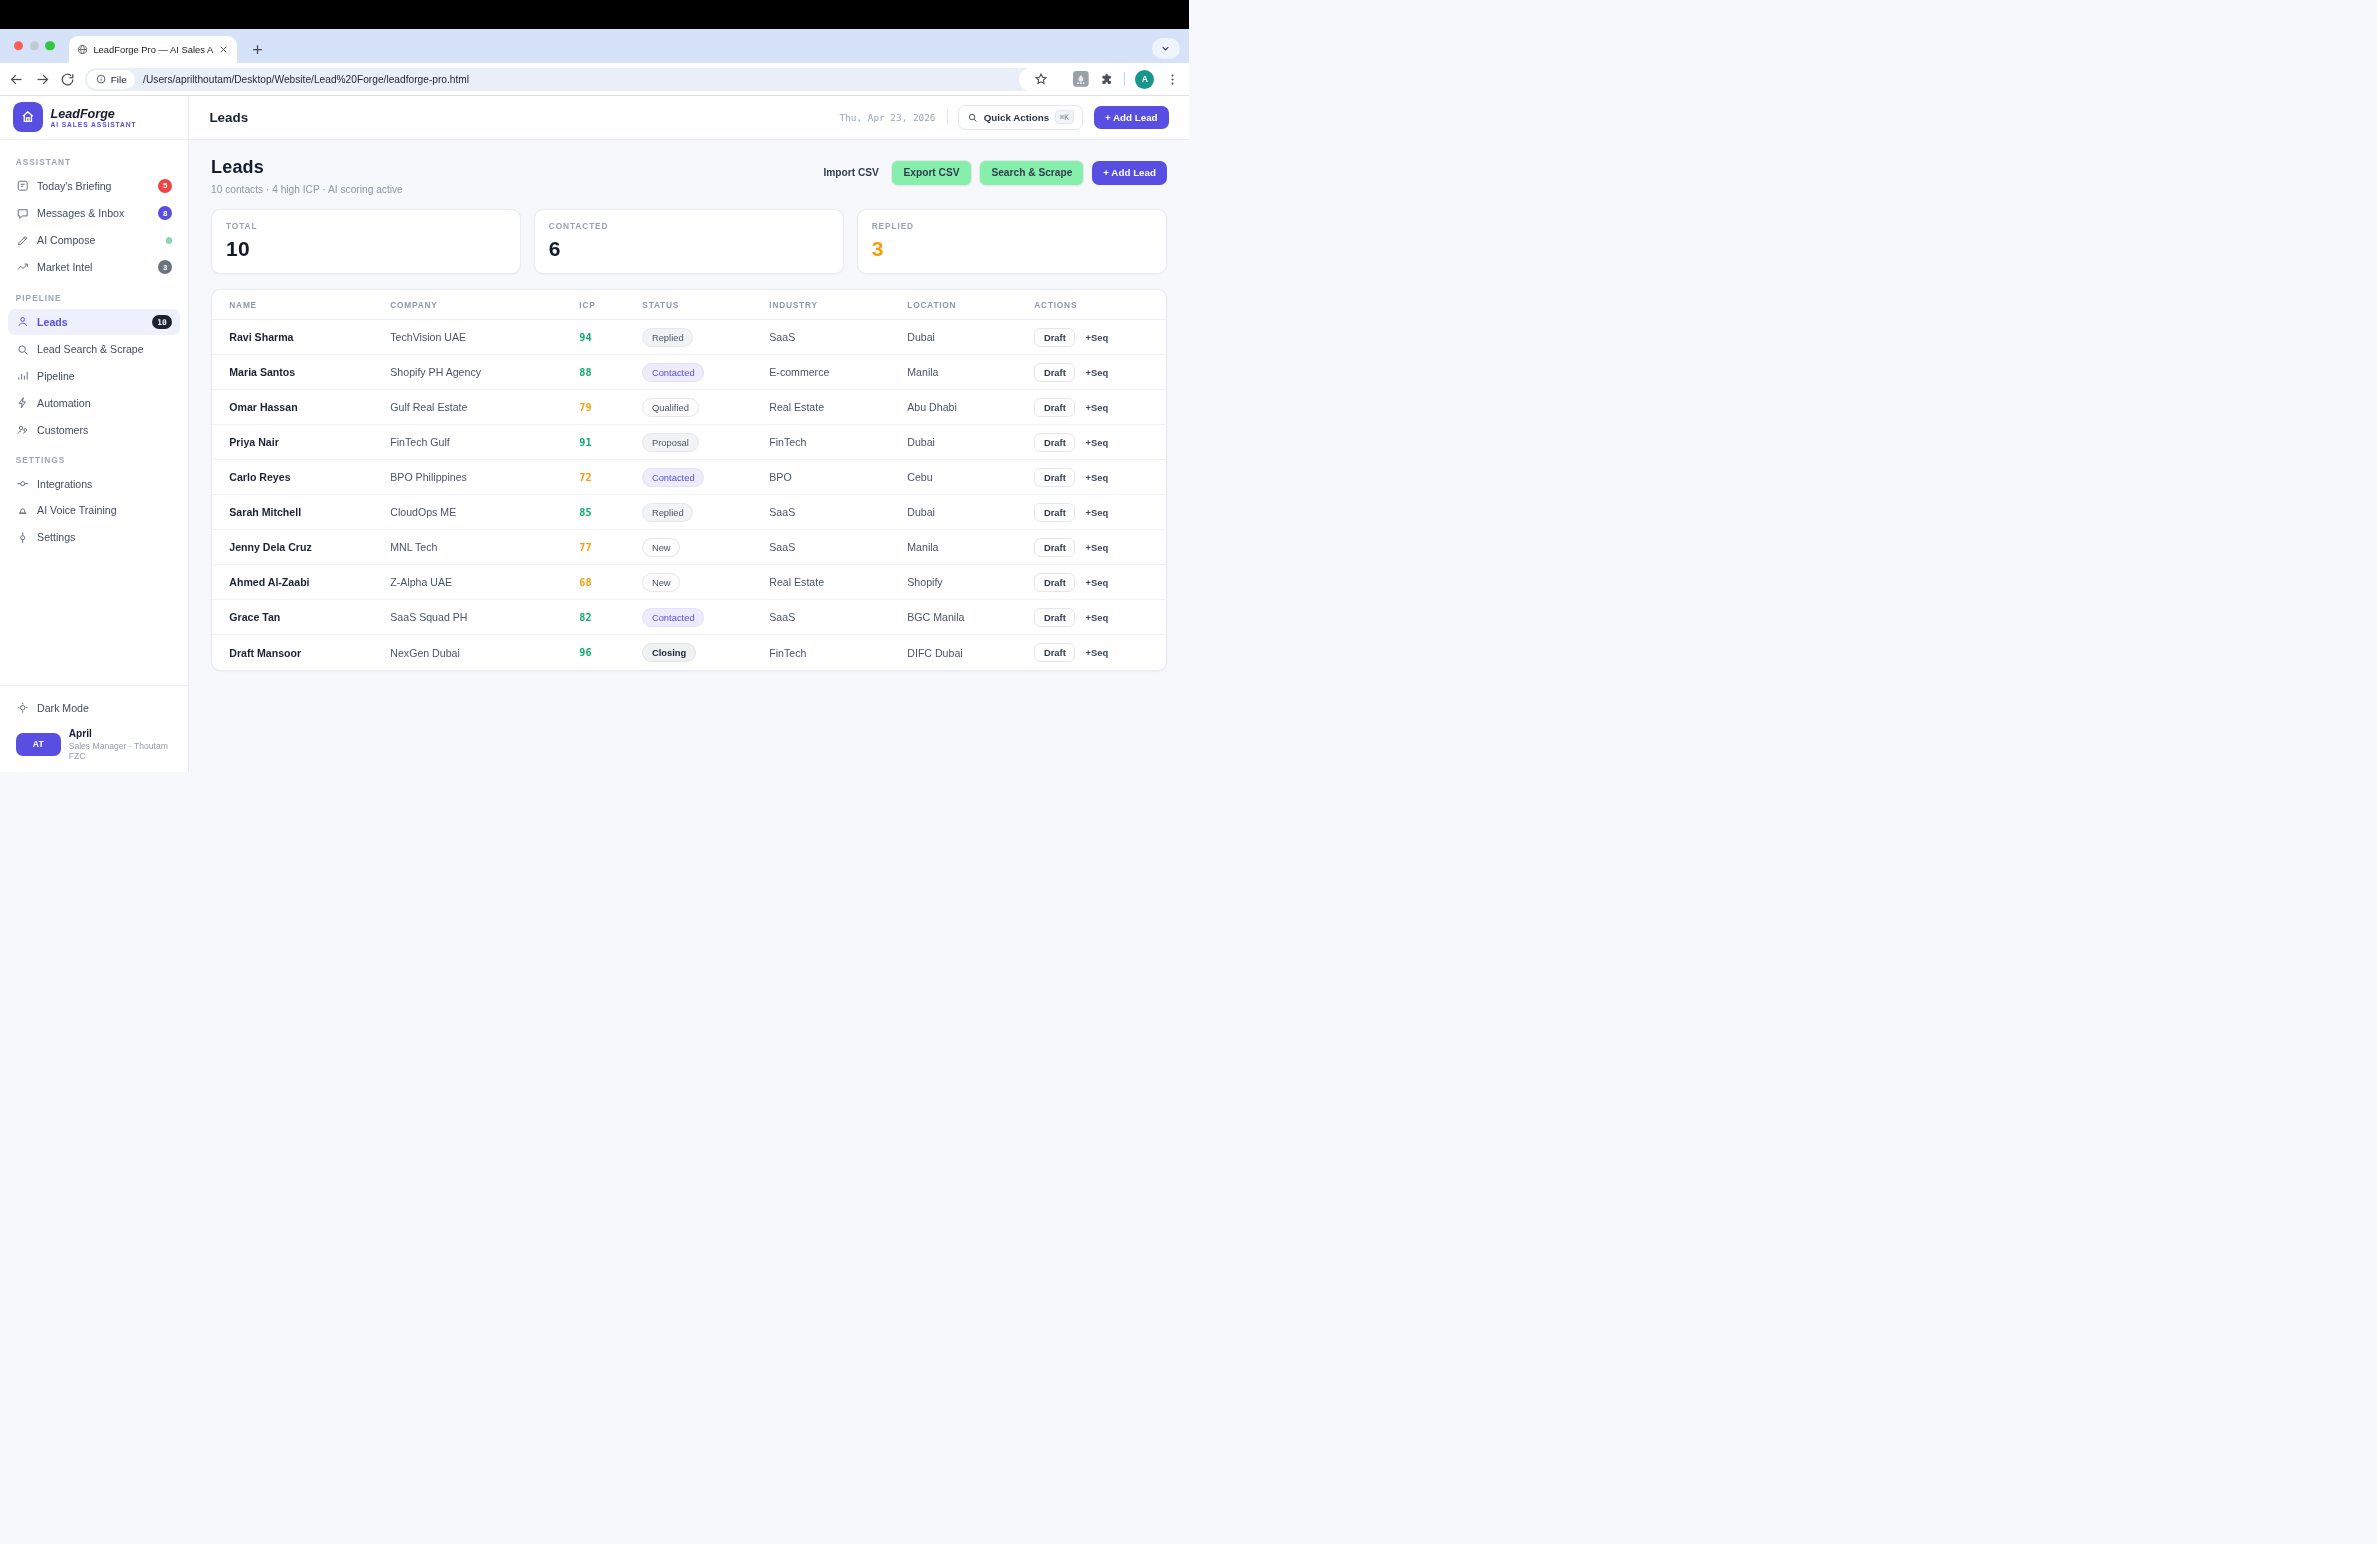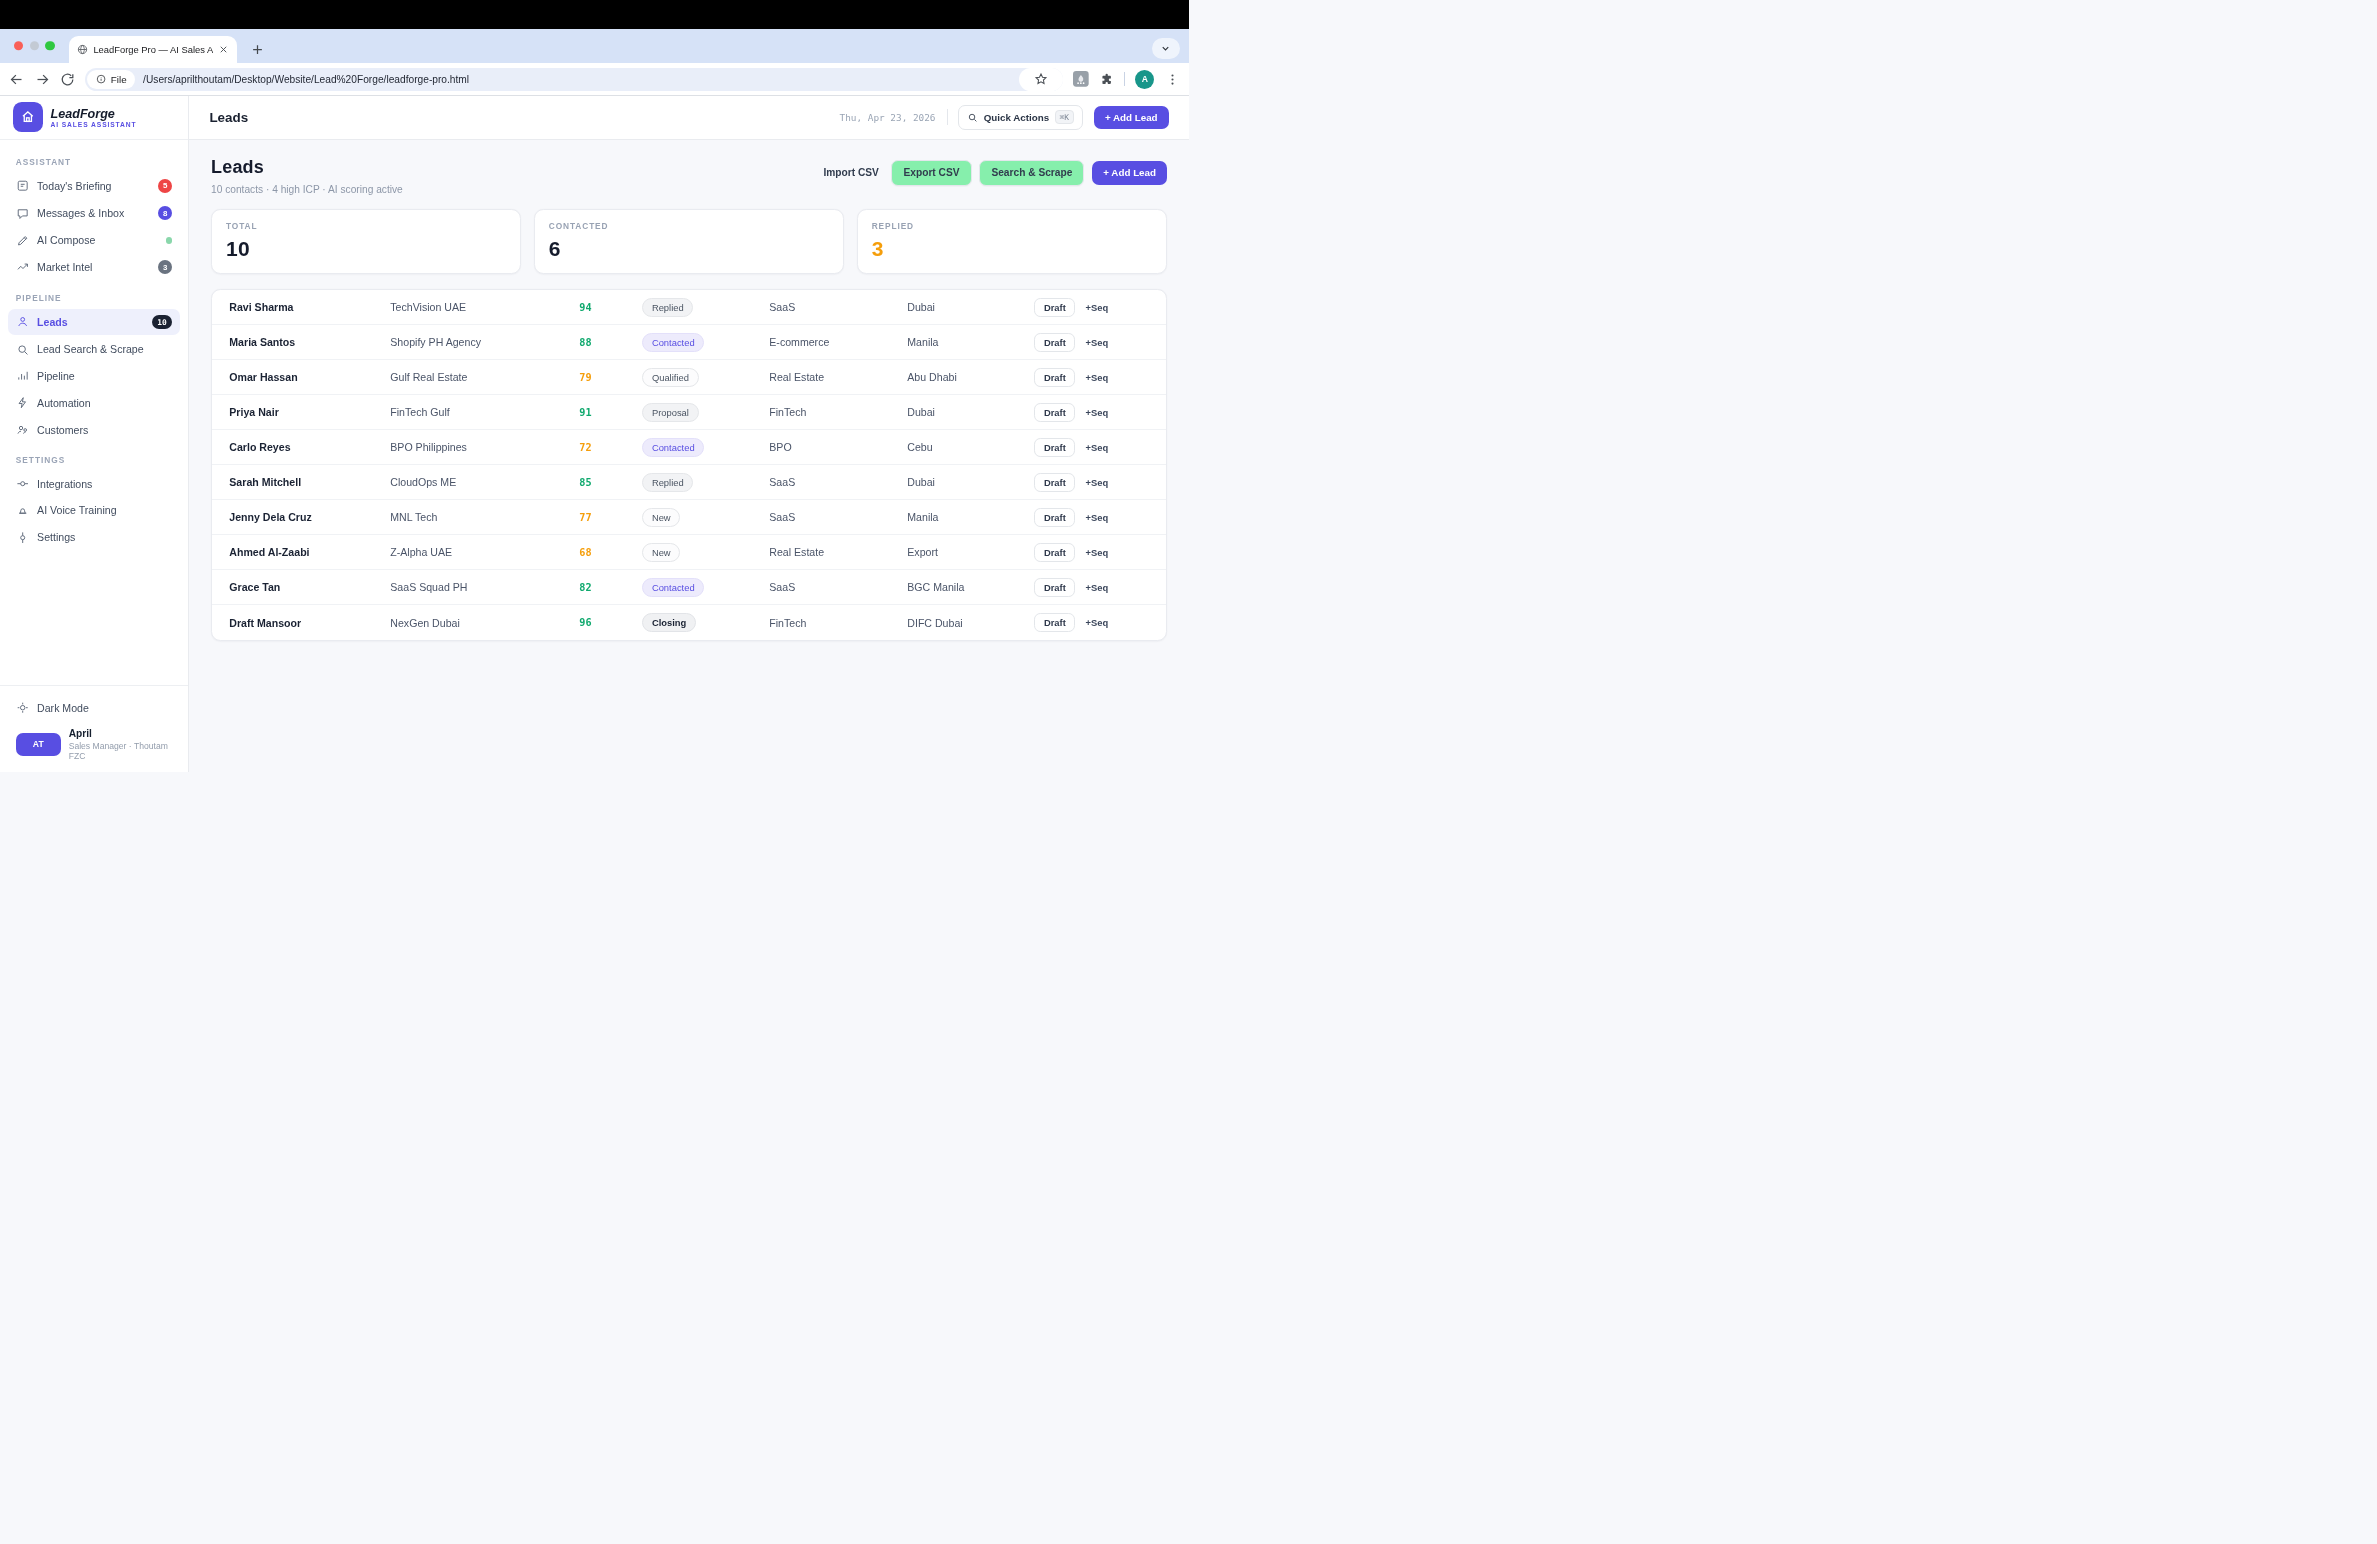--- a/index.html
+++ b/index.html
@@ -432,20 +432,29 @@
             <div class="stat-label">CONTACTED</div>
             <div class="stat-value" style="color: rgb(21, 27, 44);">6</div>
           </div>
           <div class="stat-card">
             <div class="stat-label">REPLIED</div>
             <div class="stat-value" style="color: rgb(245, 158, 11);">3</div>
           </div>
         </div>
 
       <div class="table-card">
+        <div class="trow thead">
+            <div class="th">NAME</div>
+            <div class="th">COMPANY</div>
+            <div class="th">ICP</div>
+            <div class="th">STATUS</div>
+            <div class="th">INDUSTRY</div>
+            <div class="th">LOCATION</div>
+            <div class="th">ACTIONS</div>
+          </div>
         <div class="tbody">
             <div class="trow">
               <div class="td-name">Ravi Sharma</div>
               <div class="td-plain">TechVision UAE</div>
               <div class="td-icp icp-green">94</div>
               <div><span class="badge muted">Replied</span></div>
               <div class="td-plain">SaaS</div>
               <div class="td-plain">Dubai</div>
               <div class="td-actions">
                 <button class="btn-draft">Draft</button>
@@ -523,21 +532,21 @@
                 <button class="btn-draft">Draft</button>
                 <span class="seq-link">+Seq</span>
               </div>
             </div>
             <div class="trow">
               <div class="td-name">Ahmed Al-Zaabi</div>
               <div class="td-plain">Z-Alpha UAE</div>
               <div class="td-icp icp-orange">68</div>
               <div><span class="badge outline">New</span></div>
               <div class="td-plain">Real Estate</div>
-              <div class="td-plain">Export</div>
+              <div class="td-plain">Shopify</div>
               <div class="td-actions">
                 <button class="btn-draft">Draft</button>
                 <span class="seq-link">+Seq</span>
               </div>
             </div>
             <div class="trow">
               <div class="td-name">Grace Tan</div>
               <div class="td-plain">SaaS Squad PH</div>
               <div class="td-icp icp-green">82</div>
               <div><span class="badge purple">Contacted</span></div>

